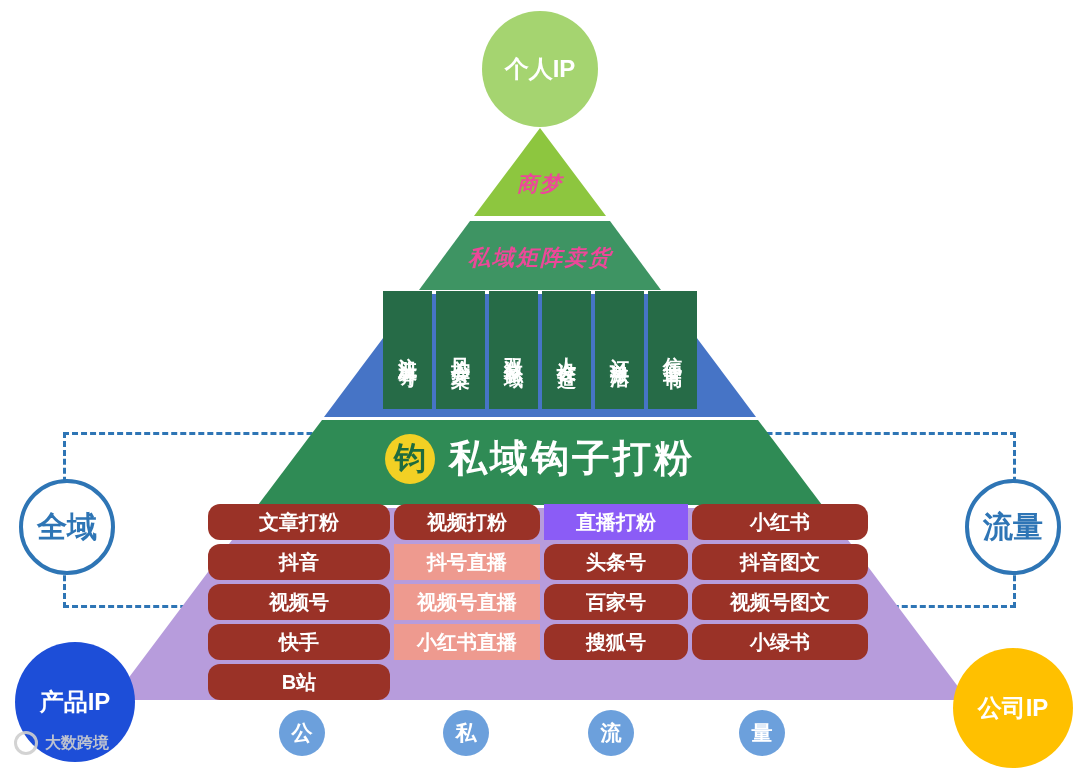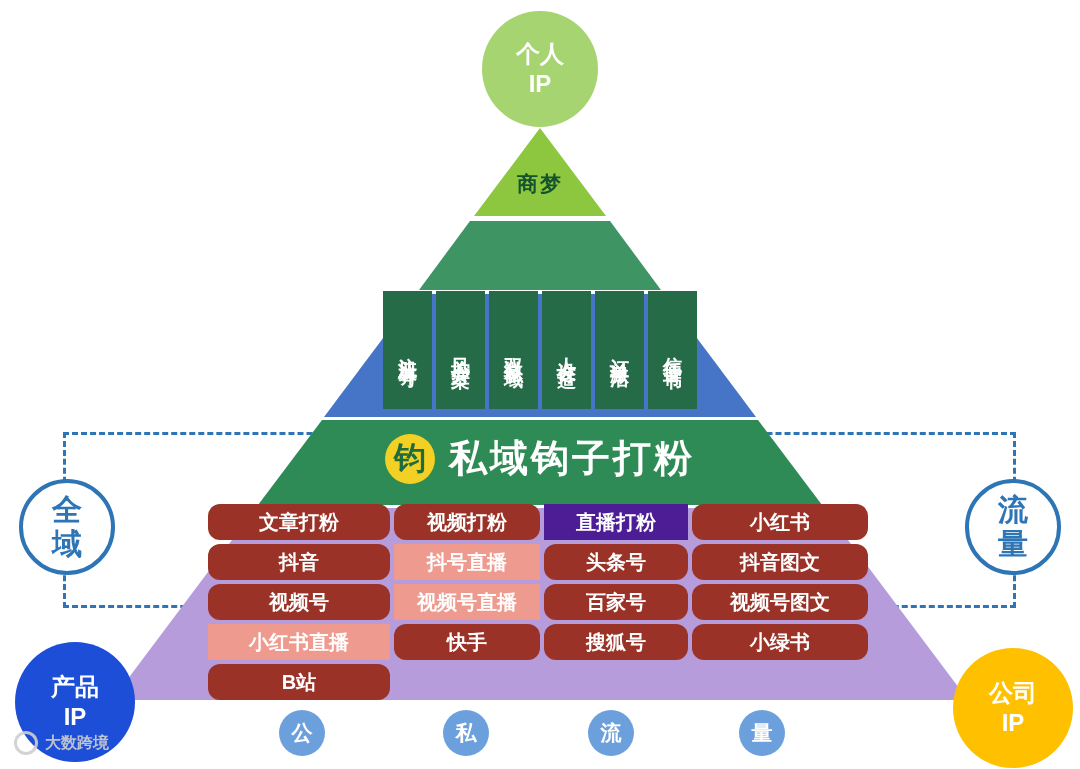--- a/index.html
+++ b/index.html
@@ -8,21 +8,21 @@
     font-family:"Liberation Sans", sans-serif; font-weight:bold; overflow:hidden;
   }
   
   .dashed-frame {
     position:absolute; left:63px; top:432px; width:947px; height:170px;
     border:3px dashed #2E75B5;
   }
   svg.pyramid { position:absolute; left:0; top:0; }
 
   
-  .band-label { position:absolute; left:0; width:100%; text-align:center; color:#14532d; }
+  .band-label { position:absolute; left:0; width:100%; text-align:center; color:#ec4899;font-style:italic; }
   .lvl-shangmeng { top:170px; font-size:21px; letter-spacing:2px; }
   .lvl-matrix   { top:243px; font-size:22px; letter-spacing:2px; }
 
   
   .cap-row { position:absolute; left:383px; top:291px; width:314px; height:118px; display:flex; gap:4px; }
   .cap-box {
     flex:1; background:#266B47; color:#fff; display:flex; align-items:center; justify-content:center;
     writing-mode:vertical-rl; text-orientation:upright; font-size:19px; letter-spacing:4px;
   }
 
@@ -36,25 +36,25 @@
   .hook-title { color:#fff; font-size:38px; letter-spacing:3px; }
 
   
   .matrix {
     position:absolute; left:208px; top:504px;
     display:grid; grid-template-columns:182px 146px 144px 176px; grid-auto-rows:36px; gap:4px;
   }
   .cell { display:flex; align-items:center; justify-content:center; color:#fff; font-size:20px; }
   .dark   { background:#9A3227;border-radius:12px; }
   .salmon { background:#EE9A8F; }
-  .salmon-h { background:#4c1d95; }
+  .salmon-h { background:#8b5cf6; }
 
   
   .circle {
-    position:absolute; border-radius:50%; display:flex; flex-direction:column;
+    position:absolute; border-radius:50%; display:flex; flex-direction:row;
     align-items:center; justify-content:center; color:#fff; text-align:center;
   }
   .top-circle     { left:482px; top:11px;  width:116px; height:116px; background:#A5D470; font-size:24px; line-height:1.25; }
   .product-circle { left:15px;  top:642px; width:120px; height:120px; background:#1d4ed8; font-size:24px; line-height:1.25; }
   .company-circle { left:953px; top:648px; width:120px; height:120px; background:#FFC000; font-size:24px; line-height:1.25; }
   .left-badge, .right-badge {
     width:88px; height:88px; background:#fff; border:4px solid #2E75B5; color:#2E75B5;
     font-size:30px; line-height:1.15;
   }
   .left-badge  { left:19px;  top:479px; }
@@ -82,20 +82,21 @@
 
   <svg class="pyramid" width="1080" height="769">
     <polygon points="540,128 606,216 474,216" fill="#8DC63F"></polygon>
     <polygon points="470,221 610,221 661,290 419,290" fill="#3E9463"></polygon>
     <polygon points="416,294 664,294 756,417 324,417" fill="#4674C6"></polygon>
     <polygon points="322,420 758,420 822,505 258,505" fill="#2F8B55"></polygon>
     <polygon points="256,508 824,508 968,700 112,700" fill="#B79CDC"></polygon>
   </svg>
 
   <div class="band-label lvl-shangmeng">商梦</div>
+  <div class="band-label lvl-matrix">私域矩阵卖货</div>
 
   <div class="cap-row">
     <div class="cap-box">注册养号</div>
     <div class="cap-box">风控方案</div>
     <div class="cap-box">双微私域</div>
     <div class="cap-box">人设打造</div>
     <div class="cap-box">订单激活</div>
     <div class="cap-box">信任背书</div>
   </div>
 
@@ -113,22 +114,22 @@
     <div class="cell dark">抖音</div>
     <div class="cell salmon">抖号直播</div>
 
     <div class="cell dark">头条号</div>
     <div class="cell dark">抖音图文</div>
     <div class="cell dark">视频号</div>
     <div class="cell salmon">视频号直播</div>
 
     <div class="cell dark">百家号</div>
     <div class="cell dark">视频号图文</div>
+    <div class="cell dark">快手</div>
     <div class="cell salmon">小红书直播</div>
-    <div class="cell dark">快手</div>
 
     <div class="cell dark">搜狐号</div>
     <div class="cell dark">小绿书</div>
     <div class="cell dark">B站</div>
   </div>
 
   <div class="circle top-circle">
     <span>个人</span>
     <span>IP</span>
   </div>

